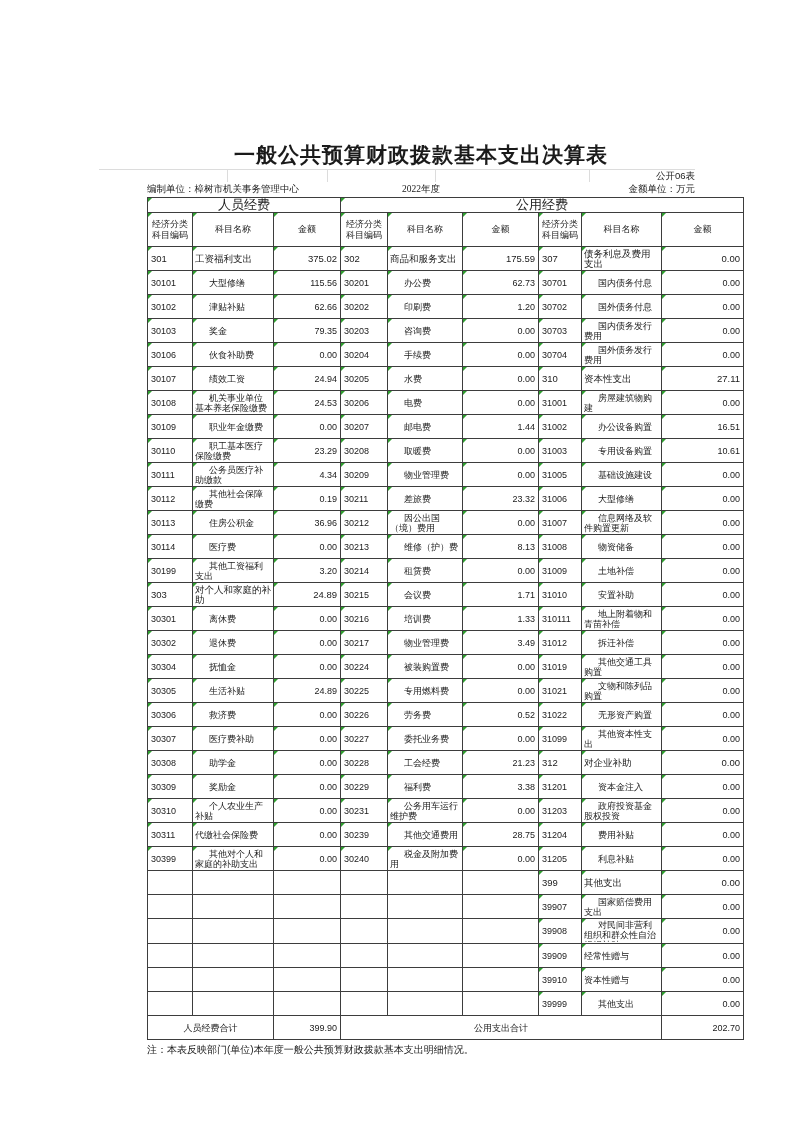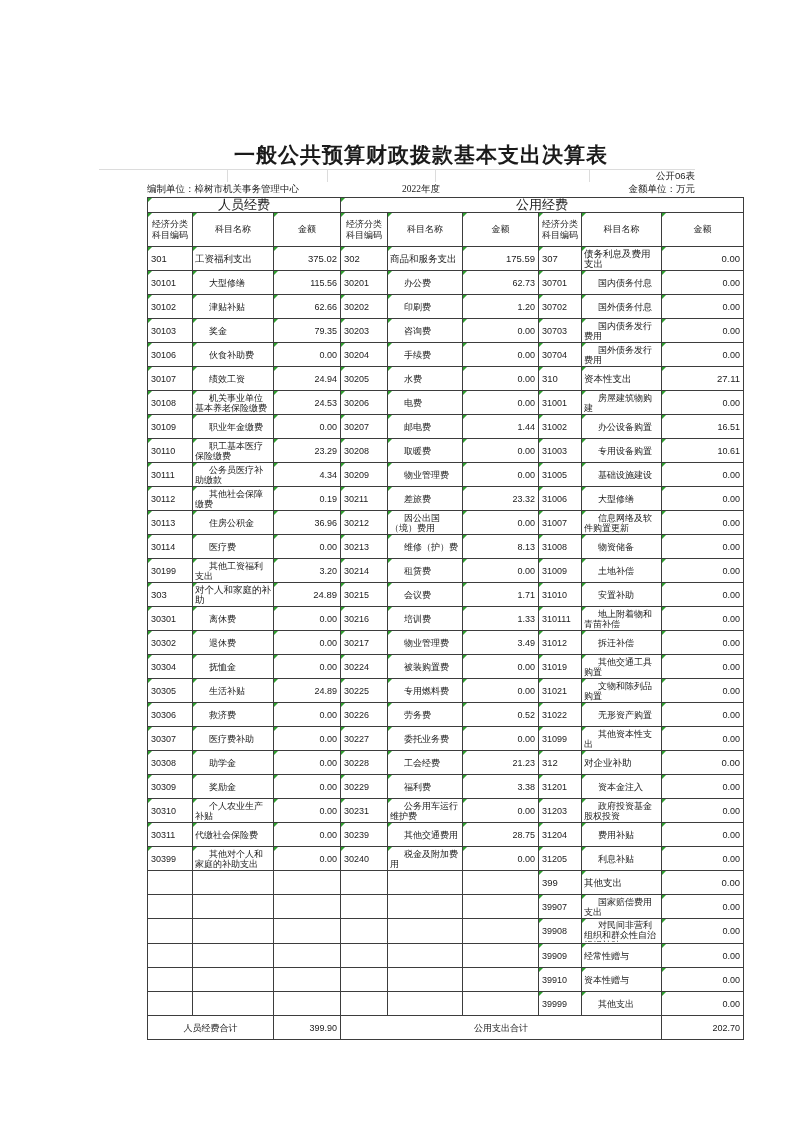--- a/index.html
+++ b/index.html
@@ -697,13 +697,14 @@
     <tfoot>
       <tr>
         <td colspan="2" class="ctr">人员经费合计</td>
         <td class="amt">399.90</td>
         <td colspan="5" class="ctr">公用支出合计</td>
         <td class="amt">202.70</td>
       </tr>
     </tfoot>
   </table>
 
+  <div class="footnote">注：本表反映部门(单位)本年度一般公共预算财政拨款基本支出明细情况。</div>
 </div>
 
 </body></html>

